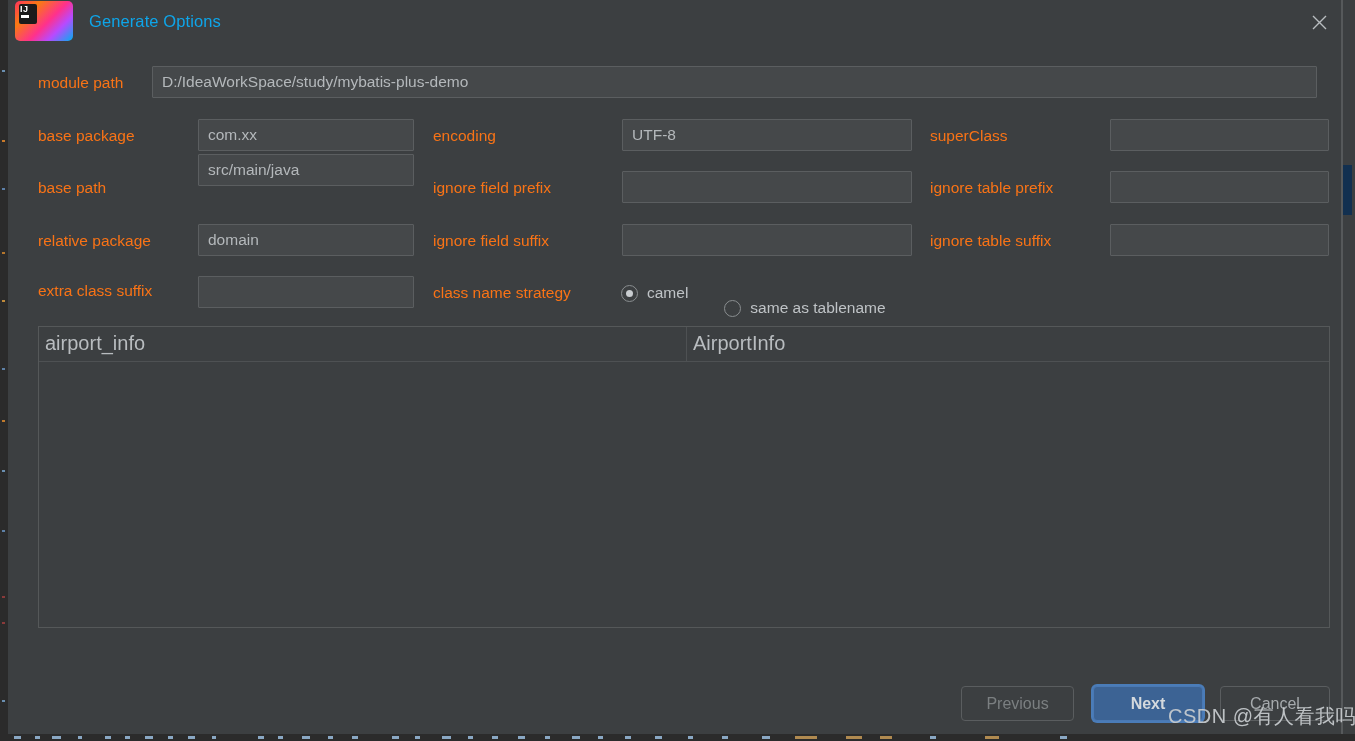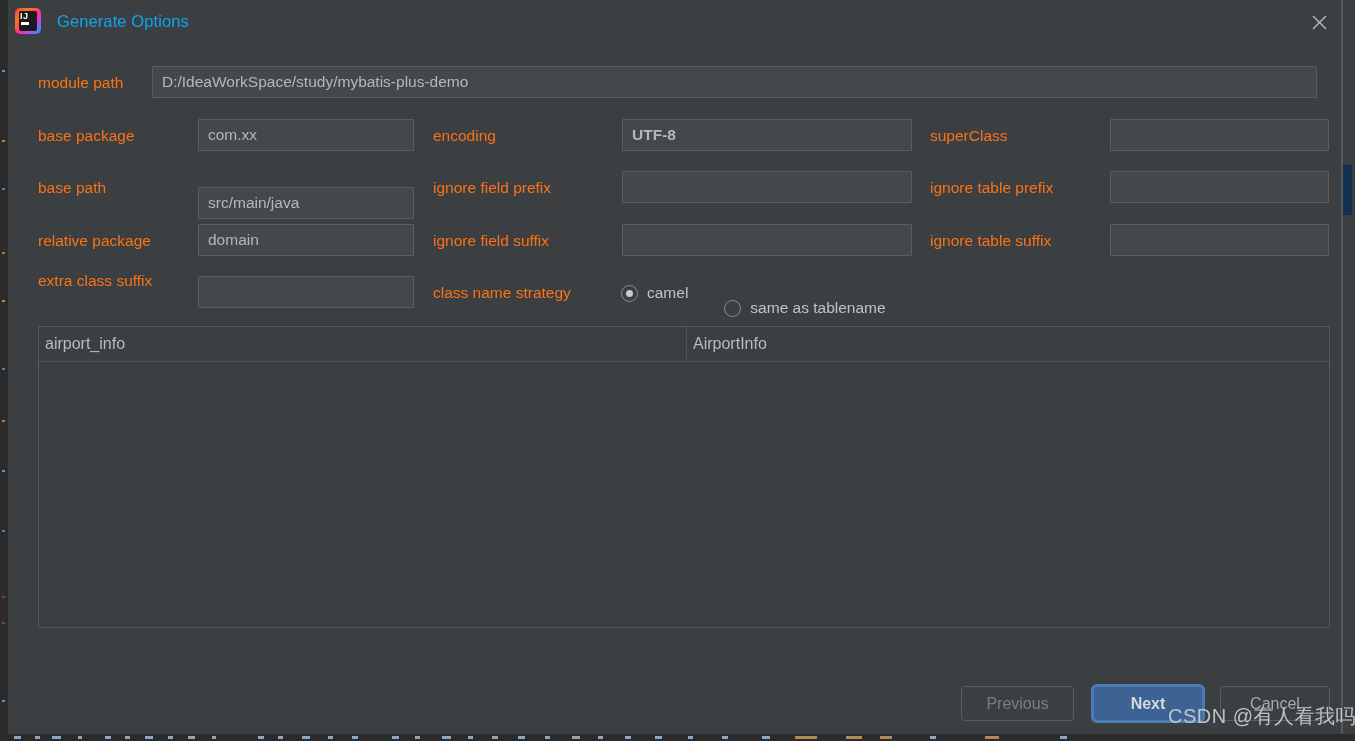--- a/index.html
+++ b/index.html
@@ -56,26 +56,27 @@
   }
 
   .titlebar {
     position: relative;
     height: 42px;
     display: flex;
     align-items: center;
     padding-left: 7px;
   }
   .ij-logo {
-    width: 26px; height: 26px;
+    width: 26px; height: 40px;
     border-radius: 5px;
     position: relative;
     background:
       linear-gradient(135deg, #fe315d 0%, #f97a12 26%, #ff318c 55%, #b74aff 74%, #00b0f0 100%);
     flex: none;
+    padding-left: 32px;
   }
   .ij-logo .inner {
     position: absolute;
     left: 4px; top: 3px;
     width: 18px; height: 20px;
     background: #1b1b1b;
     border-radius: 2px;
   }
   .ij-logo .ij-text {
     position: absolute;
@@ -196,21 +197,21 @@
     box-sizing: border-box;
   }
   .th.col1 { width: 648px; border-right: 1px solid #55585a; }
   .th.col2 { flex: 1; }
   .trow {
     display: flex;
     height: 34px;
     border-bottom: 1px solid #4e5153;
   }
   .td {
-    font-size: 16px;
+    font-size: 20px;
     color: #b8bcbf;
     line-height: 33px;
     padding-left: 6px;
     box-sizing: border-box;
   }
   .td.col1 { width: 648px; border-right: 1px solid #4e5153; }
   .td.col2 { flex: 1; }
 
   
   .btnbar {
@@ -324,30 +325,30 @@
     </div>
     <input class="fld" type="text" readonly="" style="position: absolute; left: 144px; top: 24px; width: 1165px;" value="D:/IdeaWorkSpace/study/mybatis-plus-demo">
 
     <div class="row" style="left:30px; top:77px;">
       <span class="lbl">base package</span>
     </div>
     <input class="fld" type="text" readonly="" style="position: absolute; left: 190px; top: 77px; width: 216px;" value="com.xx">
     <div class="row" style="left:425px; top:77px;">
       <span class="lbl">encoding</span>
     </div>
-    <input class="fld" type="text" readonly="" style="position: absolute; left: 614px; top: 77px; width: 290px; font-weight: bold;" value="UTF-8">
+    <input class="fld" type="text" readonly="" style="position: absolute; left: 614px; top: 77px; width: 290px;" value="UTF-8">
     <div class="row" style="left:922px; top:77px;">
       <span class="lbl">superClass</span>
     </div>
     <input class="fld" type="text" readonly="" style="position: absolute; left: 1102px; top: 77px; width: 219px;" value="">
 
     <div class="row" style="left:30px; top:129px;">
       <span class="lbl">base path</span>
     </div>
-    <input class="fld" type="text" readonly="" style="position: absolute; left: 190px; top: 145px; width: 216px;" value="src/main/java">
+    <input class="fld" type="text" readonly="" style="position: absolute; left: 190px; top: 112px; width: 216px;" value="src/main/java">
     <div class="row" style="left:425px; top:129px;">
       <span class="lbl">ignore field prefix</span>
     </div>
     <input class="fld" type="text" readonly="" style="position: absolute; left: 614px; top: 129px; width: 290px;" value="">
     <div class="row" style="left:922px; top:129px;">
       <span class="lbl">ignore table prefix</span>
     </div>
     <input class="fld" type="text" readonly="" style="position: absolute; left: 1102px; top: 129px; width: 219px;" value="">
 
     <div class="row" style="left:30px; top:182px;">
@@ -356,21 +357,21 @@
     <input class="fld" type="text" readonly="" style="position: absolute; left: 190px; top: 182px; width: 216px;" value="domain">
     <div class="row" style="left:425px; top:182px;">
       <span class="lbl">ignore field suffix</span>
     </div>
     <input class="fld" type="text" readonly="" style="position: absolute; left: 614px; top: 182px; width: 290px;" value="">
     <div class="row" style="left:922px; top:182px;">
       <span class="lbl">ignore table suffix</span>
     </div>
     <input class="fld" type="text" readonly="" style="position: absolute; left: 1102px; top: 182px; width: 219px;" value="">
 
-    <div class="row" style="left:30px; top:222px;">
+    <div class="row" style="left:30px; top:232px;">
       <span class="lbl">extra class suffix</span>
     </div>
     <input class="fld" type="text" readonly="" style="position: absolute; left: 190px; top: 234px; width: 216px;" value="">
     <div class="row" style="left:425px; top:234px;">
       <span class="lbl">class name strategy</span>
     </div>
     <div class="row" style="left:613px; top:234px;">
       <div class="radio-wrap">
         <span class="radio on"></span>
         <span class="radio-label">camel</span>

